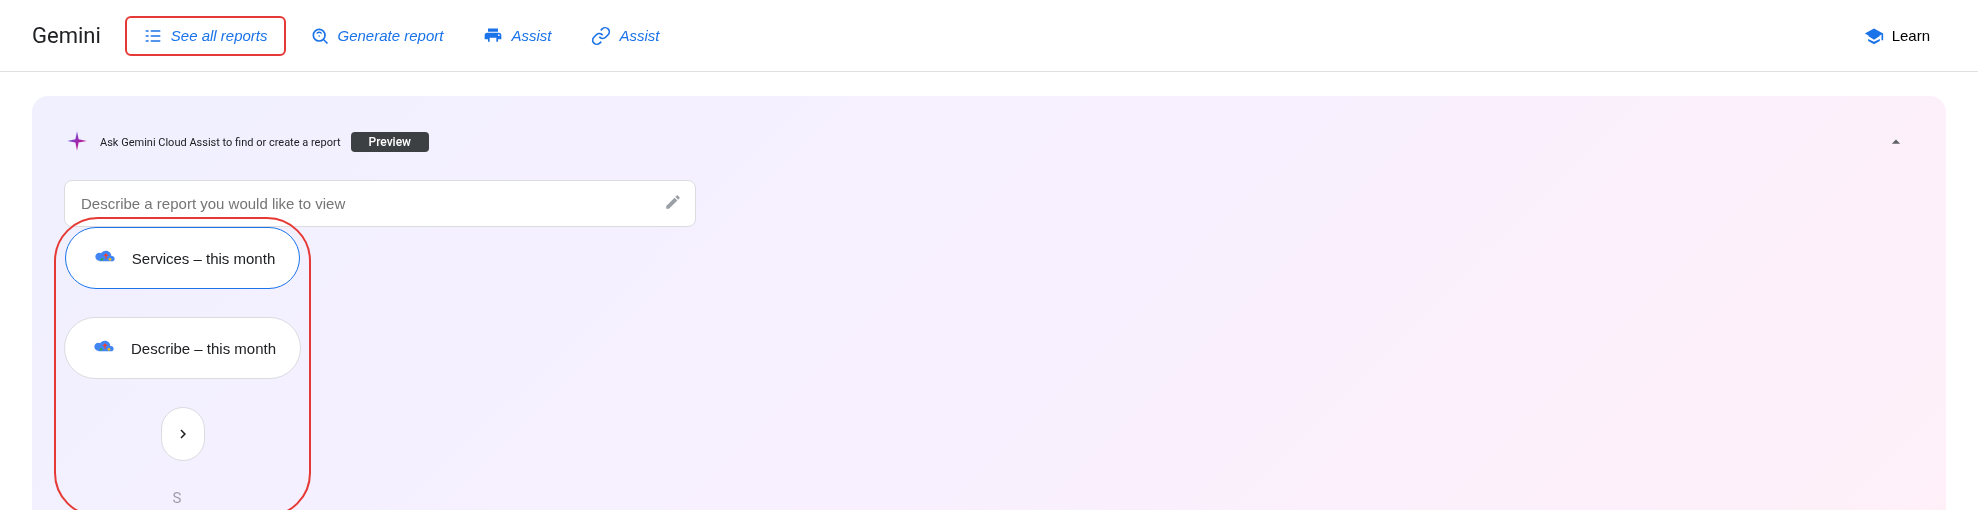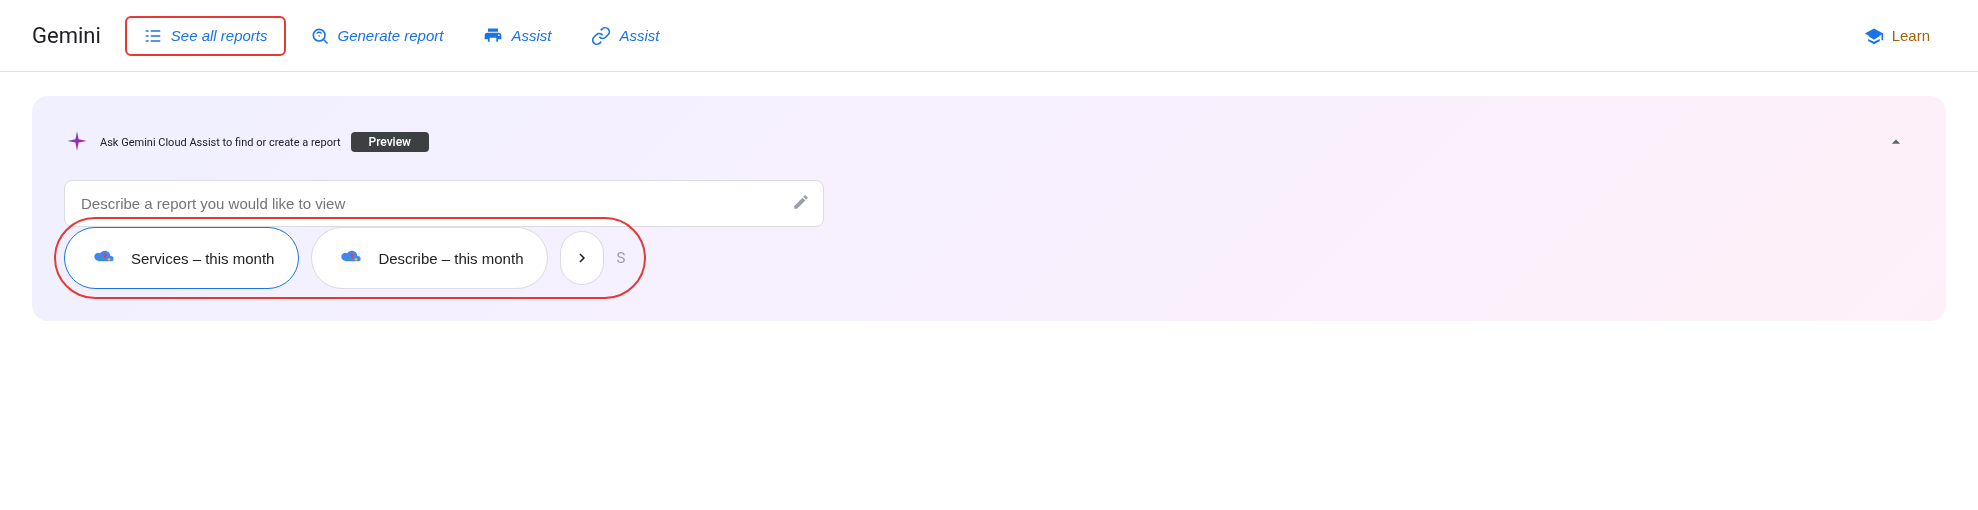--- a/index.html
+++ b/index.html
@@ -121,21 +121,21 @@
       padding: 14px 48px 14px 16px;
       font-size: 15px;
       color: #5f6368;
       background: #fff;
       outline: none;
       position: relative;
     }
 
     .gemini-input-wrap {
       position: relative;
-      width: 760px;
+      width: 632px;
     }
 
     .gemini-input-icon {
       position: absolute;
       right: 14px;
       top: 50%;
       transform: translateY(-50%);
       color: #9aa0a6;
     }
 
@@ -179,21 +179,21 @@
       color: #202124;
       font-size: 18px;
       flex-shrink: 0;
     }
 
     
     .learn-btn {
       display: flex;
       align-items: center;
       gap: 8px;
-      color: #a16207;
+      color: #000000;
       font-size: 15px;
       font-weight: 500;
       background: transparent;
       border: none;
       cursor: pointer;
       padding: 8px 16px;
     }
   </style>
 </head>
 <body>
@@ -288,21 +288,21 @@
   <div class="gemini-input-wrap">
     <input class="gemini-input" type="text" placeholder="Describe a report you would like to view" style="">
     <span class="gemini-input-icon">
       <svg width="18" height="18" viewBox="0 0 24 24" fill="#9aa0a6">
         <path d="M3 17.25V21h3.75L17.81 9.94l-3.75-3.75L3 17.25zM20.71 7.04a1 1 0 000-1.41l-2.34-2.34a1 1 0 00-1.41 0l-1.83 1.83 3.75 3.75 1.83-1.83z"></path>
       </svg>
     </span>
   </div>
 
   
-  <div style="position: relative; display: inline-flex; align-items: center; gap: 12px;">
+  <div style="position: relative; display: inline-flex; align-items: center; gap: 28px; flex-direction: column;">
 
     <div style="
       position: absolute;
       top: -10px; left: -10px; right: -10px; bottom: -10px;
       border: 2.5px solid #e53935;
       border-radius: 44px;
       pointer-events: none;
       z-index: 10;
     "></div>
 

